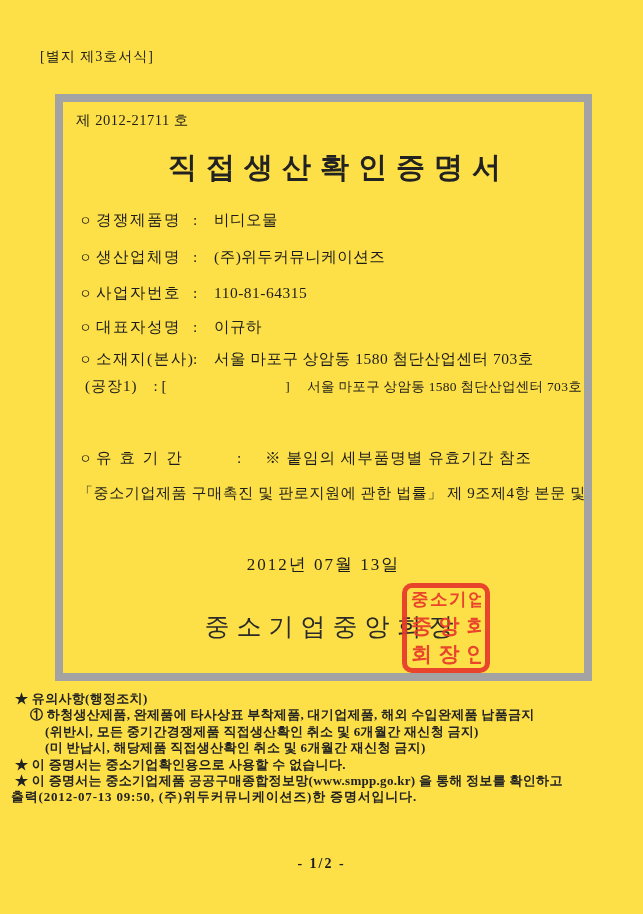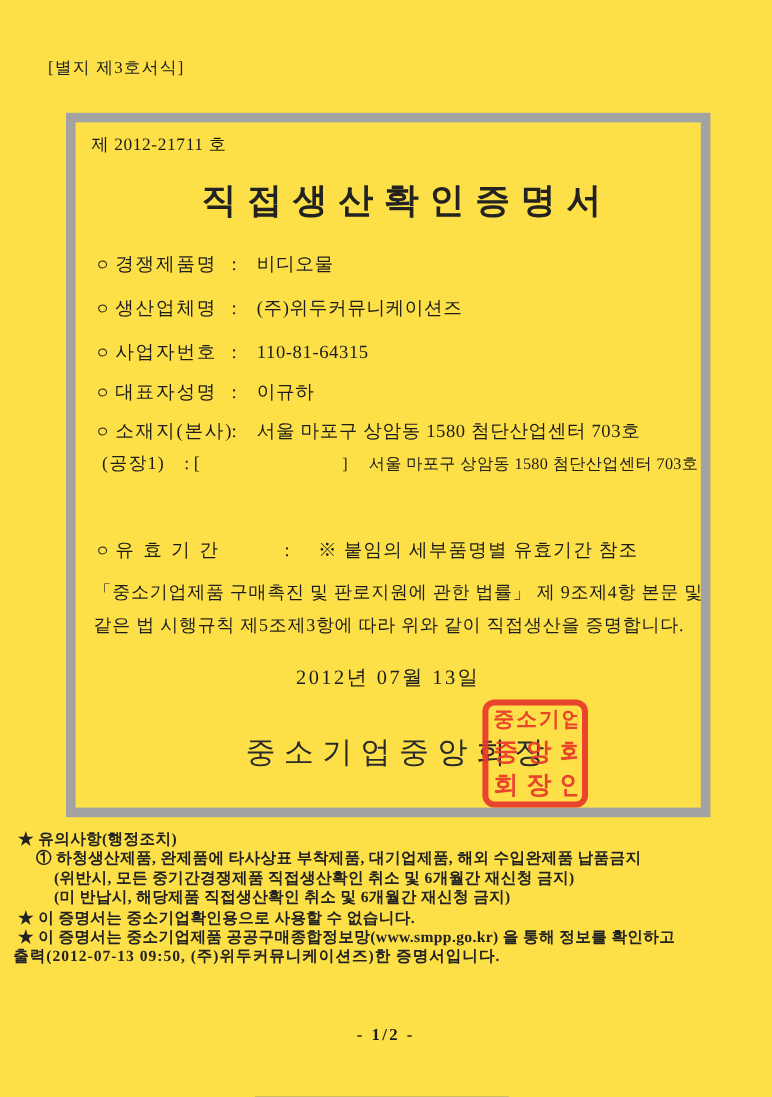--- a/index.html
+++ b/index.html
@@ -211,21 +211,20 @@
     </div>
 
     <div class="validity-row">
       <span class="marker">ㅇ</span>
       <span class="vlabel">유 효 기 간</span>
       <span class="vcolon">:</span>
       <span class="vvalue">※ 붙임의 세부품명별 유효기간 참조</span>
     </div>
 
     <div class="legal-line lg-1">「중소기업제품 구매촉진 및 판로지원에 관한 법률」 제 9조제4항 본문 및</div>
-    <div class="legal-line lg-2">같은 법 시행규칙 제5조제3항에 따라 위와 같이 직접생산을  증명합니다.</div>
 
     <div class="issue-date">2012년 07월 13일</div>
 
     <div class="issuer">중소기업중앙회장</div>
 
     <div class="seal">
       <div class="seal-line sl-1">중소기업</div>
       <div class="seal-line sl-2">중앙회</div>
       <div class="seal-line sl-3">회장인</div>
     </div>

